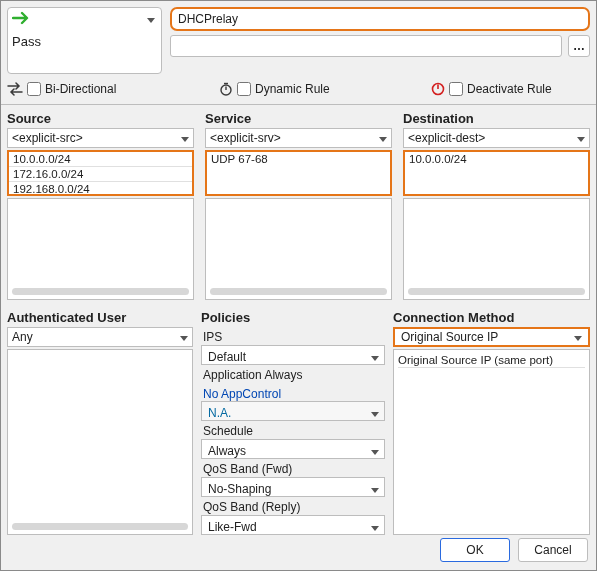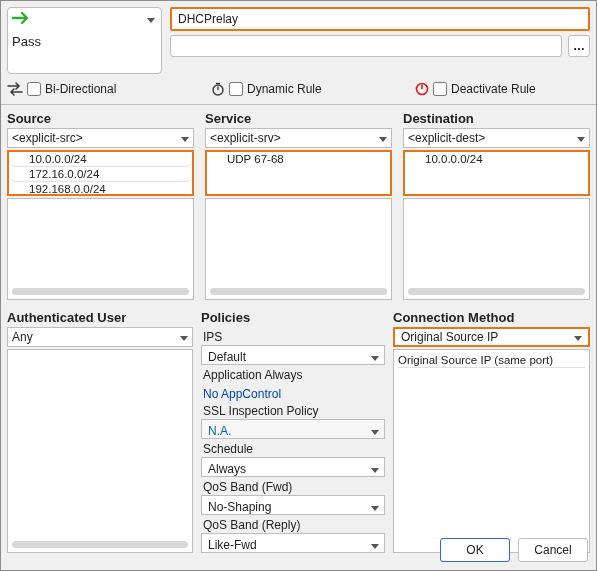--- a/index.html
+++ b/index.html
@@ -53,21 +53,21 @@
   .top-right {
     flex:1;
     display:flex;
     flex-direction:column;
     gap:4px;
   }
   .name-field {
     height:24px;
     background:var(--panel-bg);
     border:2px solid var(--highlight-orange);
-    border-radius:2px;
+    border-radius:7px;
     padding:2px 6px;
     display:flex;
     align-items:center;
   }
   .desc-row {
     display:flex;
     gap:6px;
     align-items:stretch;
   }
   .desc-field {
@@ -87,21 +87,21 @@
     align-items:center;
     justify-content:center;
     font-weight:bold;
   }
 
   
   .checkbox-row {
     display:flex;
     padding:0 6px 4px 6px;
     border-bottom:1px solid var(--border-gray);
-    gap:8px;
+    gap:16px;
   }
   .cb-group {
     display:flex;
     align-items:center;
     gap:4px;
     height:22px;
     white-space:nowrap;
   }
   .cb-group.bdir { width:196px; }
   .cb-group.dyn  { width:196px; }
@@ -148,23 +148,22 @@
     background:var(--panel-bg);
     display:flex;
     flex-direction:column;
     overflow:hidden;
   }
   .src-list, .srv-list, .dst-list { height:46px; }
   .listbox .cell {
     height:15px;
     line-height:15px;
     border-bottom:1px solid #e0e0e0;
-    padding:0 20px;
+    padding:0 4px;
     font-size:11.5px;
-    border-radius:7px;
   }
   .listbox .cell:last-child { border-bottom:none; }
   .extra-panel {
     margin-top:2px;
     border:1px solid var(--border-gray);
     background:var(--panel-bg);
     flex:1;
     min-height:100px;
     position:relative;
   }
@@ -401,21 +400,20 @@
     <div class="policy-combo">
       <span>Default</span>
       <span class="chev"></span>
     </div>
 
     <div class="policy-label">Application Always</div>
     <div class="policy-combo link">
       <span>No AppControl</span>
     </div>
 
-    <div class="policy-label">SSL Inspection Policy</div>
     <div class="policy-combo dim">
       <span>N.A.</span>
       <span class="chev"></span>
     </div>
 
     <div class="policy-label">Schedule</div>
     <div class="policy-combo">
       <span>Always</span>
       <span class="chev"></span>
     </div>

